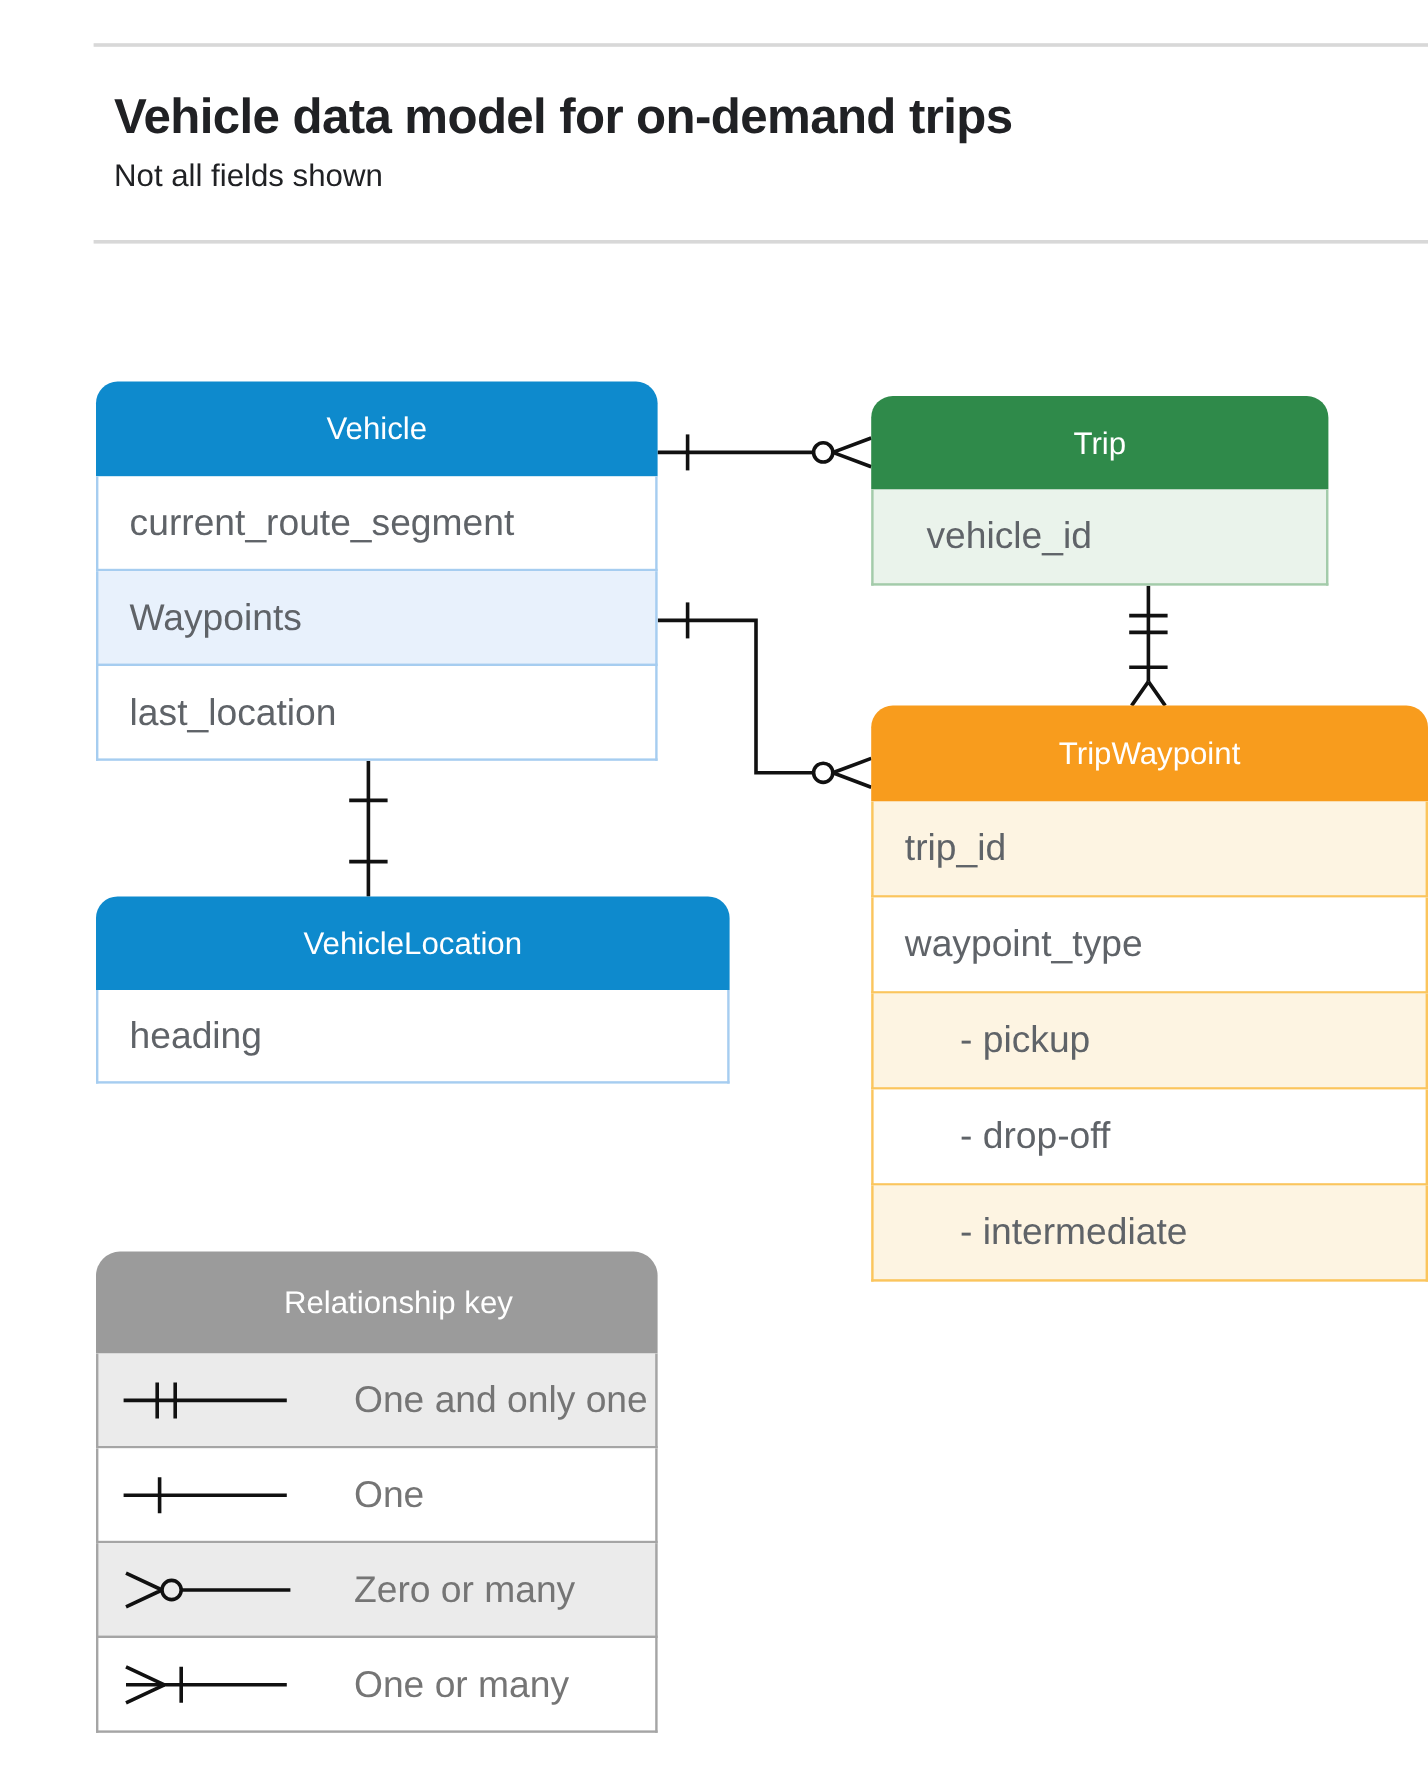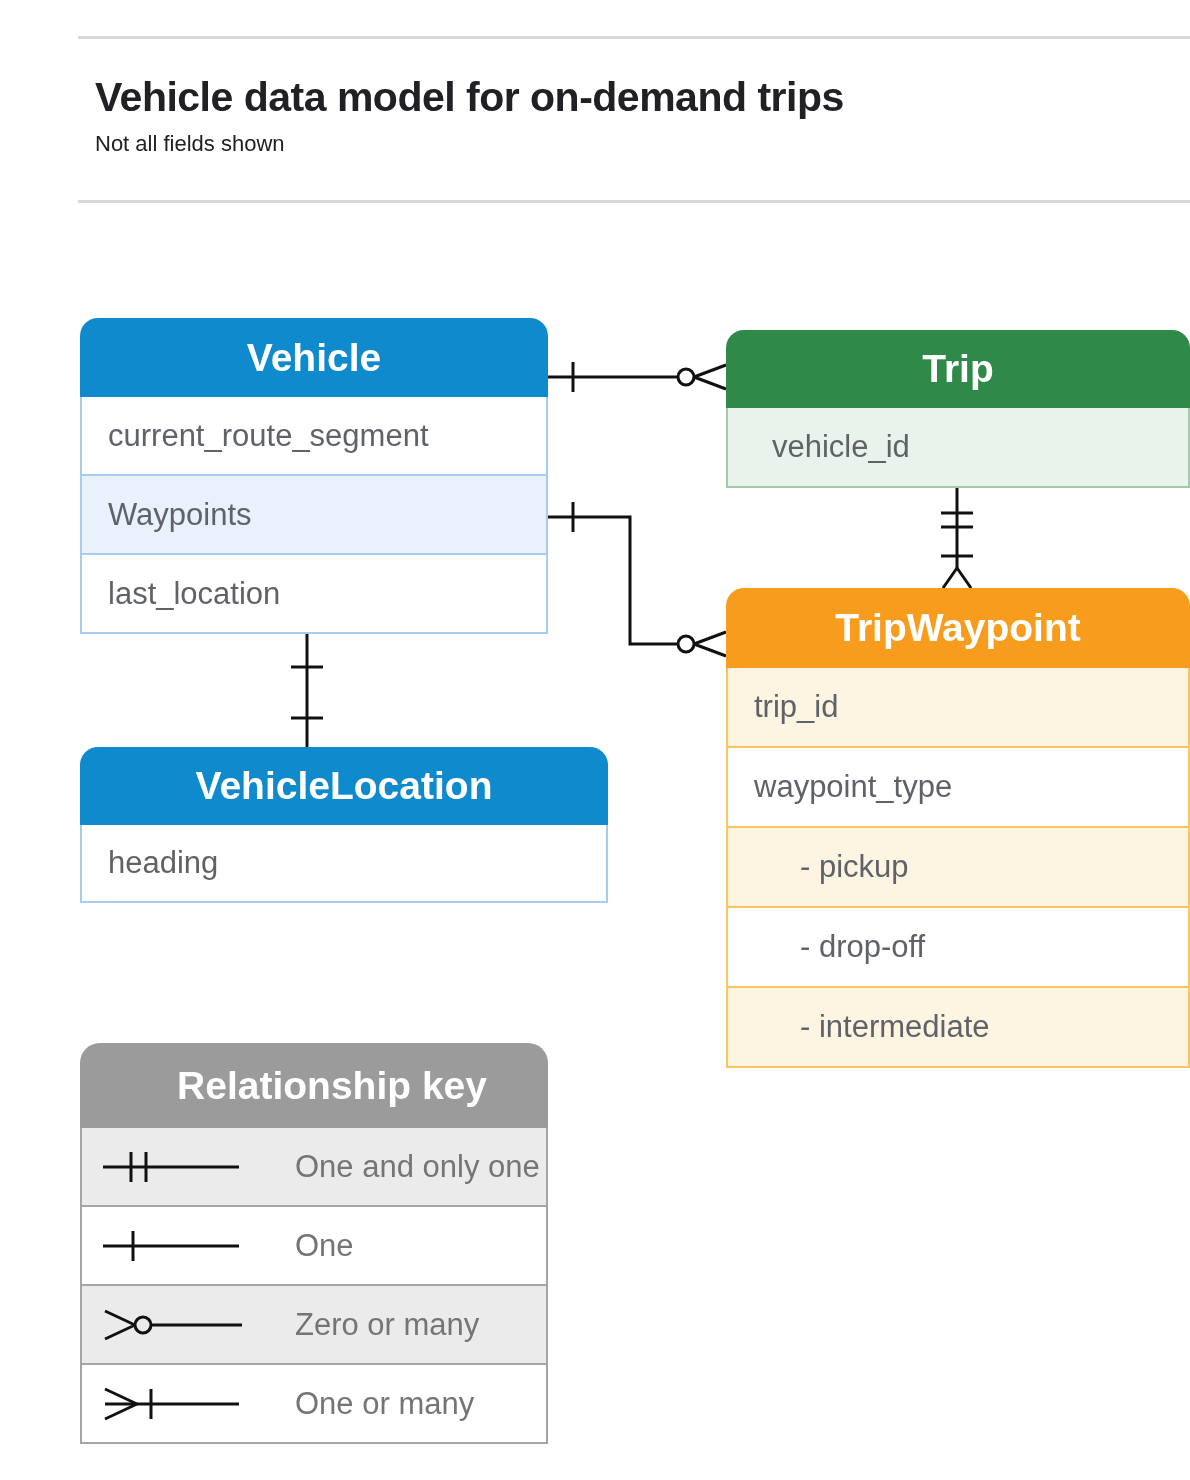--- a/index.html
+++ b/index.html
@@ -12,31 +12,31 @@
     margin-left:40px;
   }
   .divider{position:absolute;left:38px;width:1114px;height:3px;background:var(--divider);}
   .page-title{
     position:absolute;left:55px;top:74px;
     font-size:41px;font-weight:700;color:var(--title);
     letter-spacing:-0.5px;white-space:nowrap;
   }
   .page-subtitle{
     position:absolute;left:55px;top:131px;
-    font-size:22px;color:var(--title);white-space:nowrap;
+    font-size:26px;color:var(--title);white-space:nowrap;
   }
   svg.connectors{position:absolute;left:0;top:0;z-index:1;}
   svg.connectors path, svg.connectors line{stroke:var(--line);stroke-width:3;fill:none;}
   svg.connectors circle{stroke:var(--line);stroke-width:3;fill:#fff;}
 
   .entity{position:absolute;z-index:2;box-sizing:border-box;}
   .ehead{
     height:79px;border-radius:18px 18px 0 0;
     background:var(--hd);color:#fff;
-    font-size:39px;font-weight:700;
+    font-size:26px;font-weight:400;
     display:flex;align-items:center;justify-content:center;
   }
   .erow{
     height:79px;background:#fff;
     display:flex;align-items:center;
     padding-left:26px;box-sizing:border-box;
     font-size:31px;color:var(--text);
     border-left:2px solid var(--bc);
     border-right:2px solid var(--bc);
     border-bottom:2px solid var(--bc);
@@ -99,21 +99,21 @@
     </g>
   </svg>
 
   <div class="entity t-blue e-vehicle" style="left:40px;top:318px;width:468px">
     <div class="ehead">Vehicle</div>
     <div class="erow">current_route_segment</div>
     <div class="erow shade">Waypoints</div>
     <div class="erow">last_location</div>
   </div>
 
-  <div class="entity t-green e-trip" style="left:686px;top:330px;width:464px">
+  <div class="entity t-green e-trip" style="left:686px;top:330px;width:381px">
     <div class="ehead">Trip</div>
     <div class="erow shade">vehicle_id</div>
   </div>
 
   <div class="entity t-orange e-tw" style="left:686px;top:588px;width:464px">
     <div class="ehead">TripWaypoint</div>
     <div class="erow shade">trip_id</div>
     <div class="erow">waypoint_type</div>
     <div class="erow shade indent">- pickup</div>
     <div class="erow indent">- drop-off</div>

